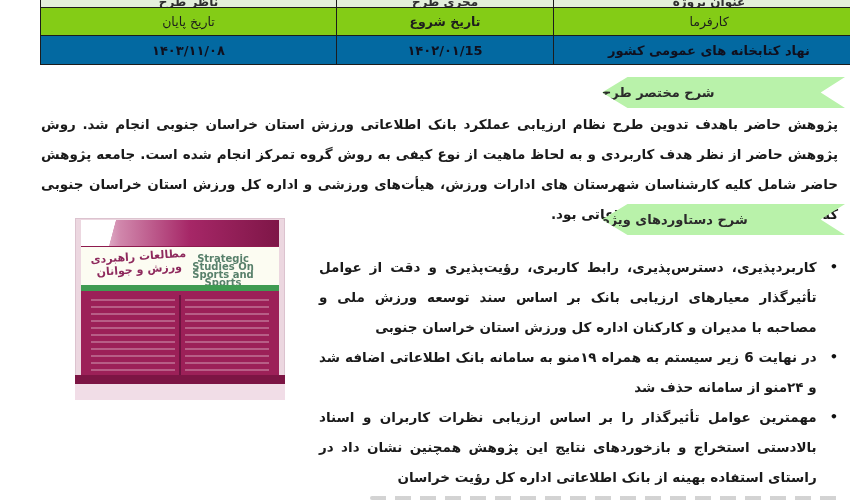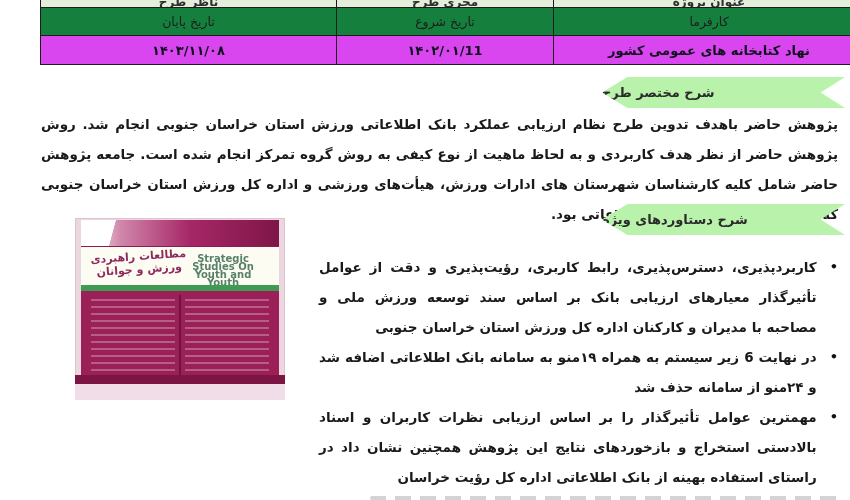--- a/index.html
+++ b/index.html
@@ -13,24 +13,24 @@
   .info-table{
     position:absolute;left:40px;top:-22px;width:798px;
     border-collapse:collapse;direction:rtl;table-layout:fixed;
   }
   .info-table td{
     border:1.4px solid #1c1c1c;text-align:center;vertical-align:middle;
     overflow:hidden;padding:0 4px;
   }
   .row-cut td{height:28px;background:#e3efdb;color:#2f2f2f;font-size:12px;font-weight:bold;}
   .row-cut td .frag{position:relative;top:9px;display:block;}
-  .row-labels td{height:27px;background:#15803d;color:#1d1d1d;font-size:12.5px;}
-  .row-values td{height:28px;background:#d946ef;color:#10101e;font-size:13px;font-weight:bold;}
+  .row-labels td{height:27px;background:#84cc16;color:#1d1d1d;font-size:12.5px;}
+  .row-values td{height:28px;background:#0369a1;color:#10101e;font-size:13px;font-weight:bold;}
   .col-employer{width:302px;}
-  .col-start{width:208px;}
+  .col-start{width:208px;font-weight:bold;}
   .col-end{width:287px;}
 
   
   .ribbon{
     position:absolute;right:5px;width:243px;height:31px;
     background:#b9f2aa;
     clip-path:polygon(0 50%,10.5% 0,100% 0,90% 50%,100% 100%,10.5% 100%);
     display:flex;align-items:center;justify-content:flex-end;
     font-size:13px;font-weight:bold;color:#2b2b2b;direction:rtl;
     padding-right:6px;box-sizing:border-box;
@@ -138,21 +138,21 @@
             <span class="frag">ناظر طرح</span>
           </td>
     </tr>
     <tr class="row-labels">
       <td class="col-employer">کارفرما</td>
       <td class="col-start">تاریخ شروع</td>
       <td class="col-end">تاریخ پایان</td>
     </tr>
     <tr class="row-values">
       <td class="col-employer">نهاد کتابخانه های عمومی کشور</td>
-      <td class="col-start">۱۴۰۲/۰۱/11</td>
+      <td class="col-start">۱۴۰۲/۰۱/15</td>
       <td class="col-end">۱۴۰۳/۱۱/۰۸</td>
     </tr>
   </tbody>
     </table>
 
   <div class="ribbon ribbon-1">
     <span>شرح مختصر طرح</span>
   </div>
 
   <div class="summary-text">پژوهش حاضر باهدف تدوین طرح نظام ارزیابی عملکرد بانک اطلاعاتی ورزش استان خراسان جنوبی انجام شد. روش پژوهش حاضر از نظر هدف کاربردی و به لحاظ ماهیت از نوع کیفی به روش گروه تمرکز انجام شده است. جامعه پژوهش حاضر شامل کلیه کارشناسان شهرستان های ادارات ورزش، هیأت‌های ورزشی و اداره کل ورزش استان خراسان جنوبی که استفاده‌کننده بالفعل بانک اطلاعاتی بود.</div>
@@ -162,21 +162,21 @@
   </div>
 
   <div class="cover">
     <div class="cover-top">
       <div class="corner"></div>
     </div>
     <div class="cover-band">
       <div class="calligraphy">مطالعات راهبردی ورزش و جوانان</div>
       <div class="eng">
         <div>Strategic Studies On</div>
-        <div>Youth and Youth</div>
+        <div>Sports and Sports</div>
       </div>
       <div class="greenbar"></div>
     </div>
     <div class="cover-body">
       <div class="col left"></div>
       <div class="col right"></div>
       <div class="divider"></div>
     </div>
     <div class="cover-strip"></div>
     <div class="cover-footer"></div>

